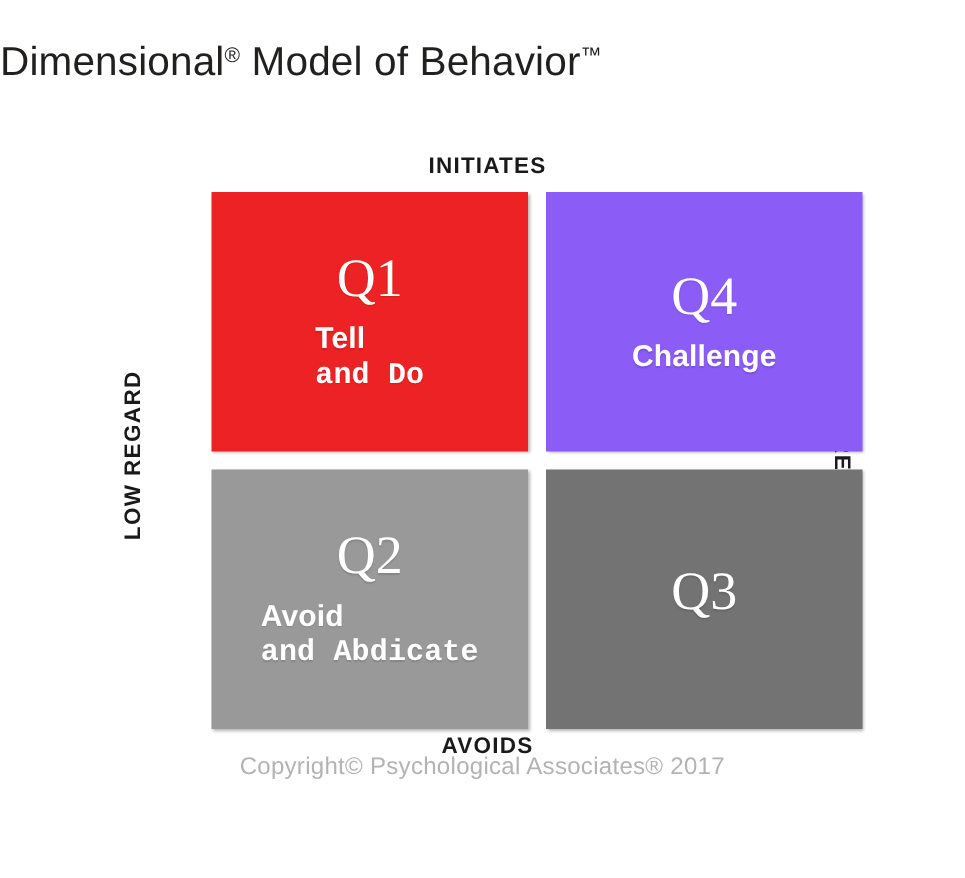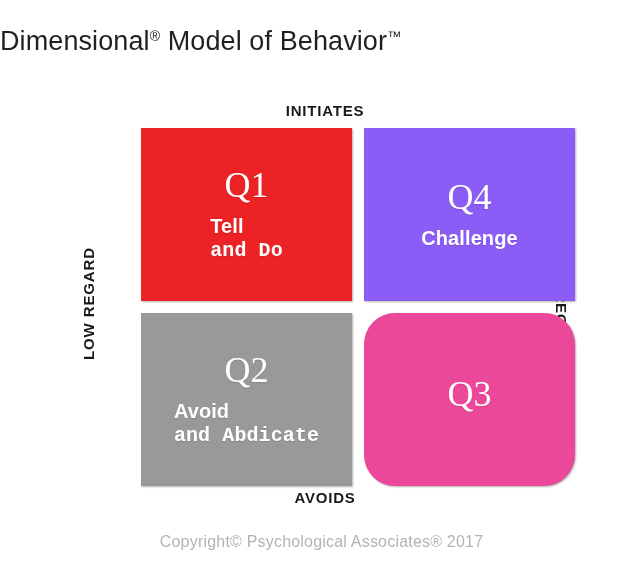--- a/index.html
+++ b/index.html
@@ -118,21 +118,21 @@
     line-height: 1.18;
     letter-spacing: 0.1px;
     text-shadow: 0 1px 1px rgba(0,0,0,0.12);
   }
   .quad .qlabel .l2 { display: block; font-family: Liberation Mono, monospace; }
 
   
   .copyright {
     position: absolute;
     left: 0;
-    top: 533px;
+    top: 503px;
     width: 643px;
     text-align: center;
     font-size: 16px;
     font-weight: 400;
     color: #b3b3b3;
     letter-spacing: 0.2px;
     white-space: nowrap;
   }
 </style>
 </head>
@@ -170,20 +170,20 @@
     </div>
 
     <div class="quad" style="background-color: rgb(153, 153, 153);">
       <div class="qid">Q2</div>
       <div class="qlabel">
         <span class="l1">Avoid</span>
         <span class="l2">and Abdicate</span>
       </div>
     </div>
 
-    <div class="quad" style="background-color: #ec4899; border-radius: 31px;">
+    <div class="quad" style="background-color: #737373;">
       <div class="qid">Q3</div>
     </div>
 
   </div>
 </div>
 
 <div class="copyright">Copyright© Psychological Associates® 2017</div>
 
 </body></html>

